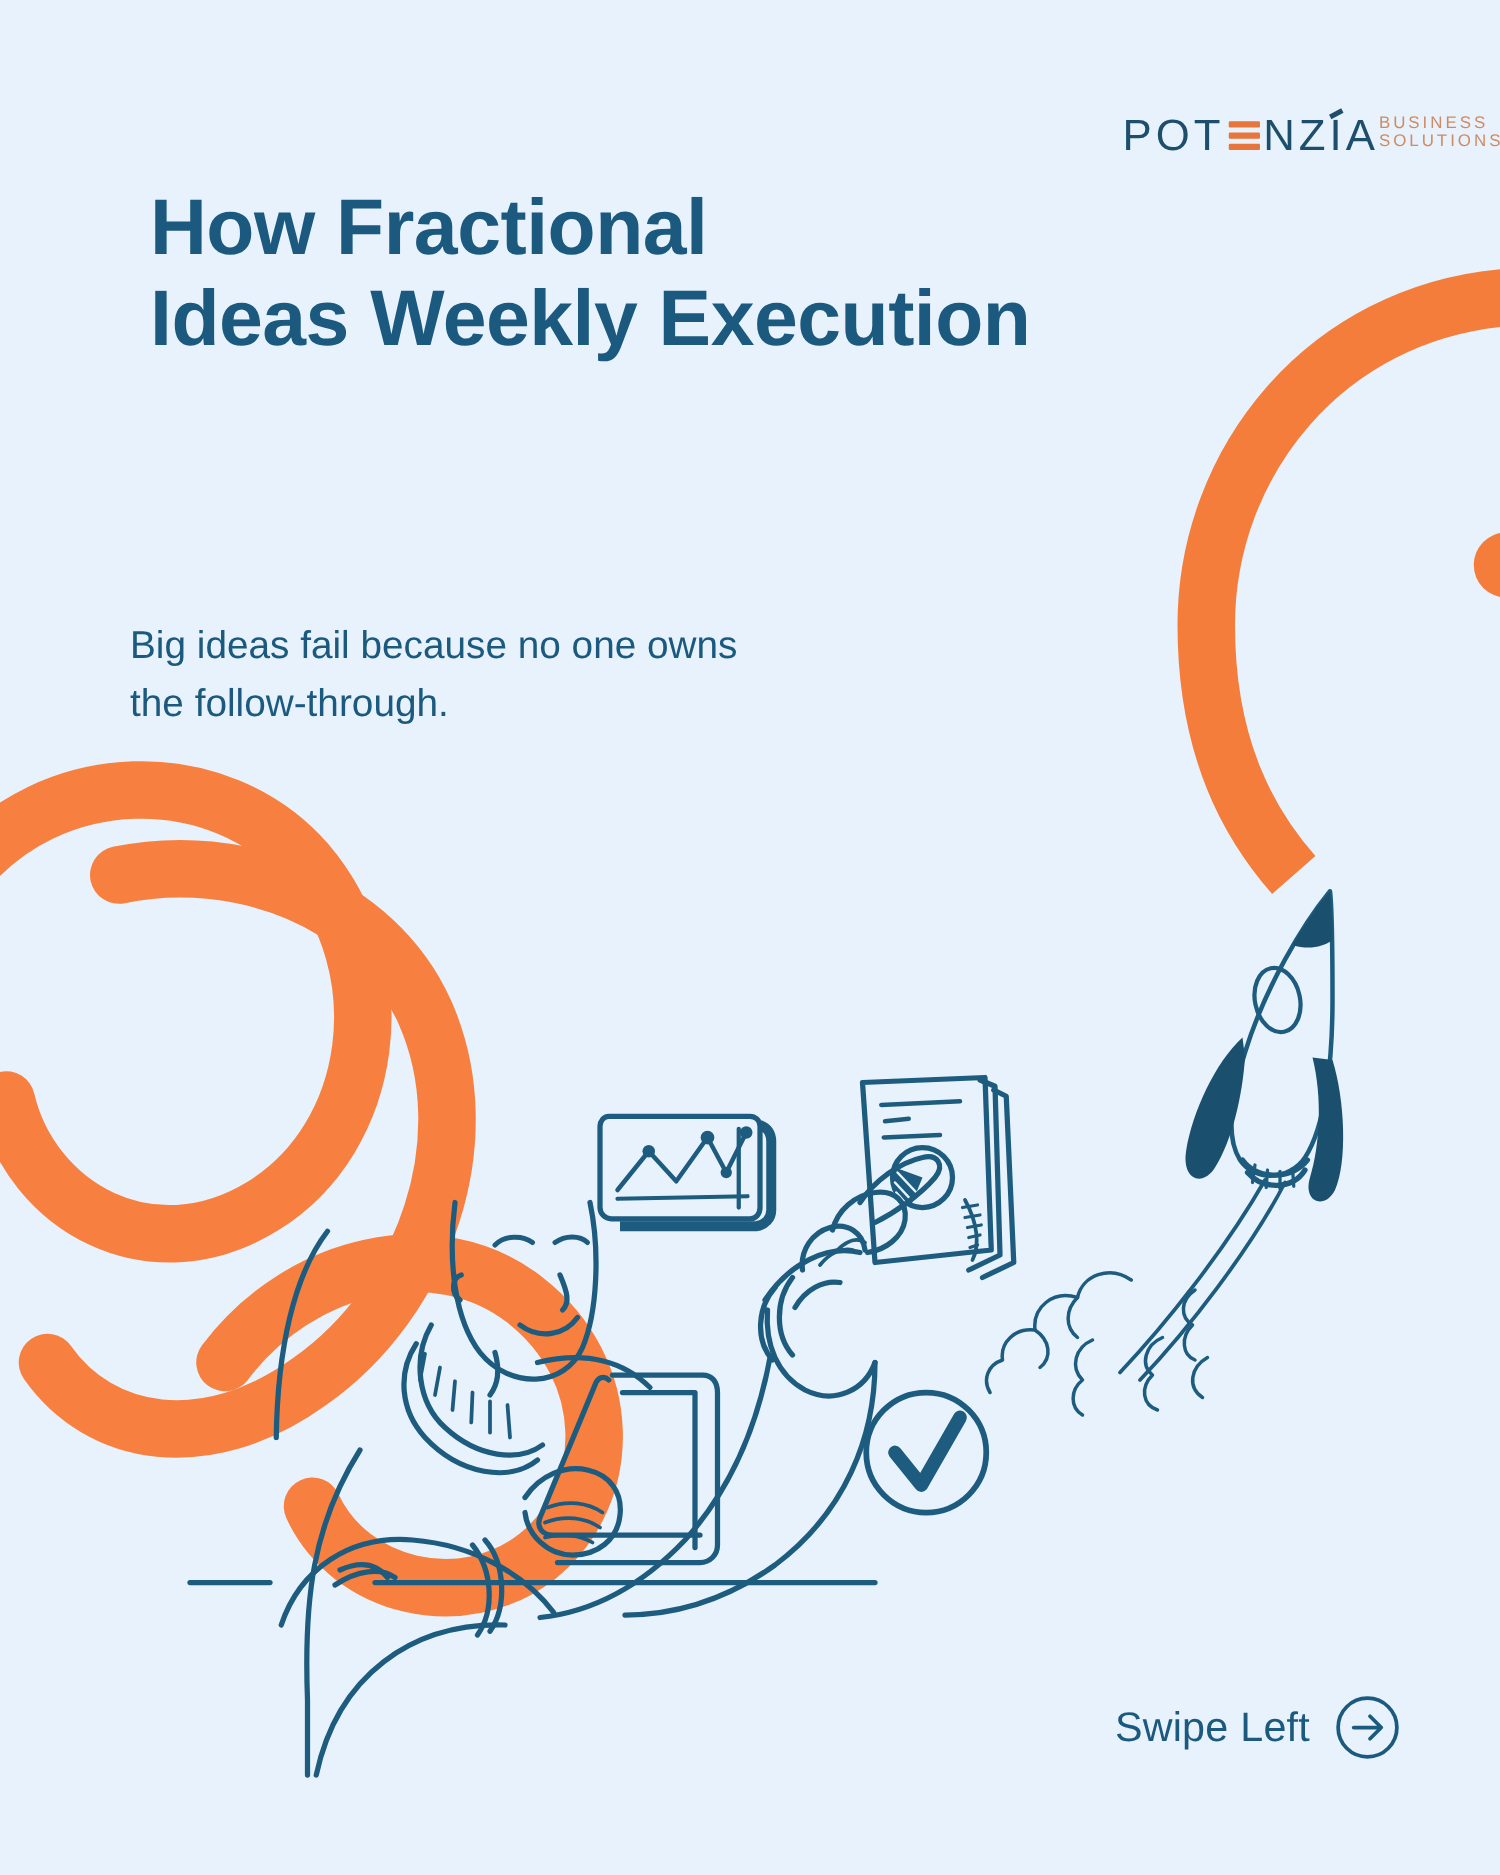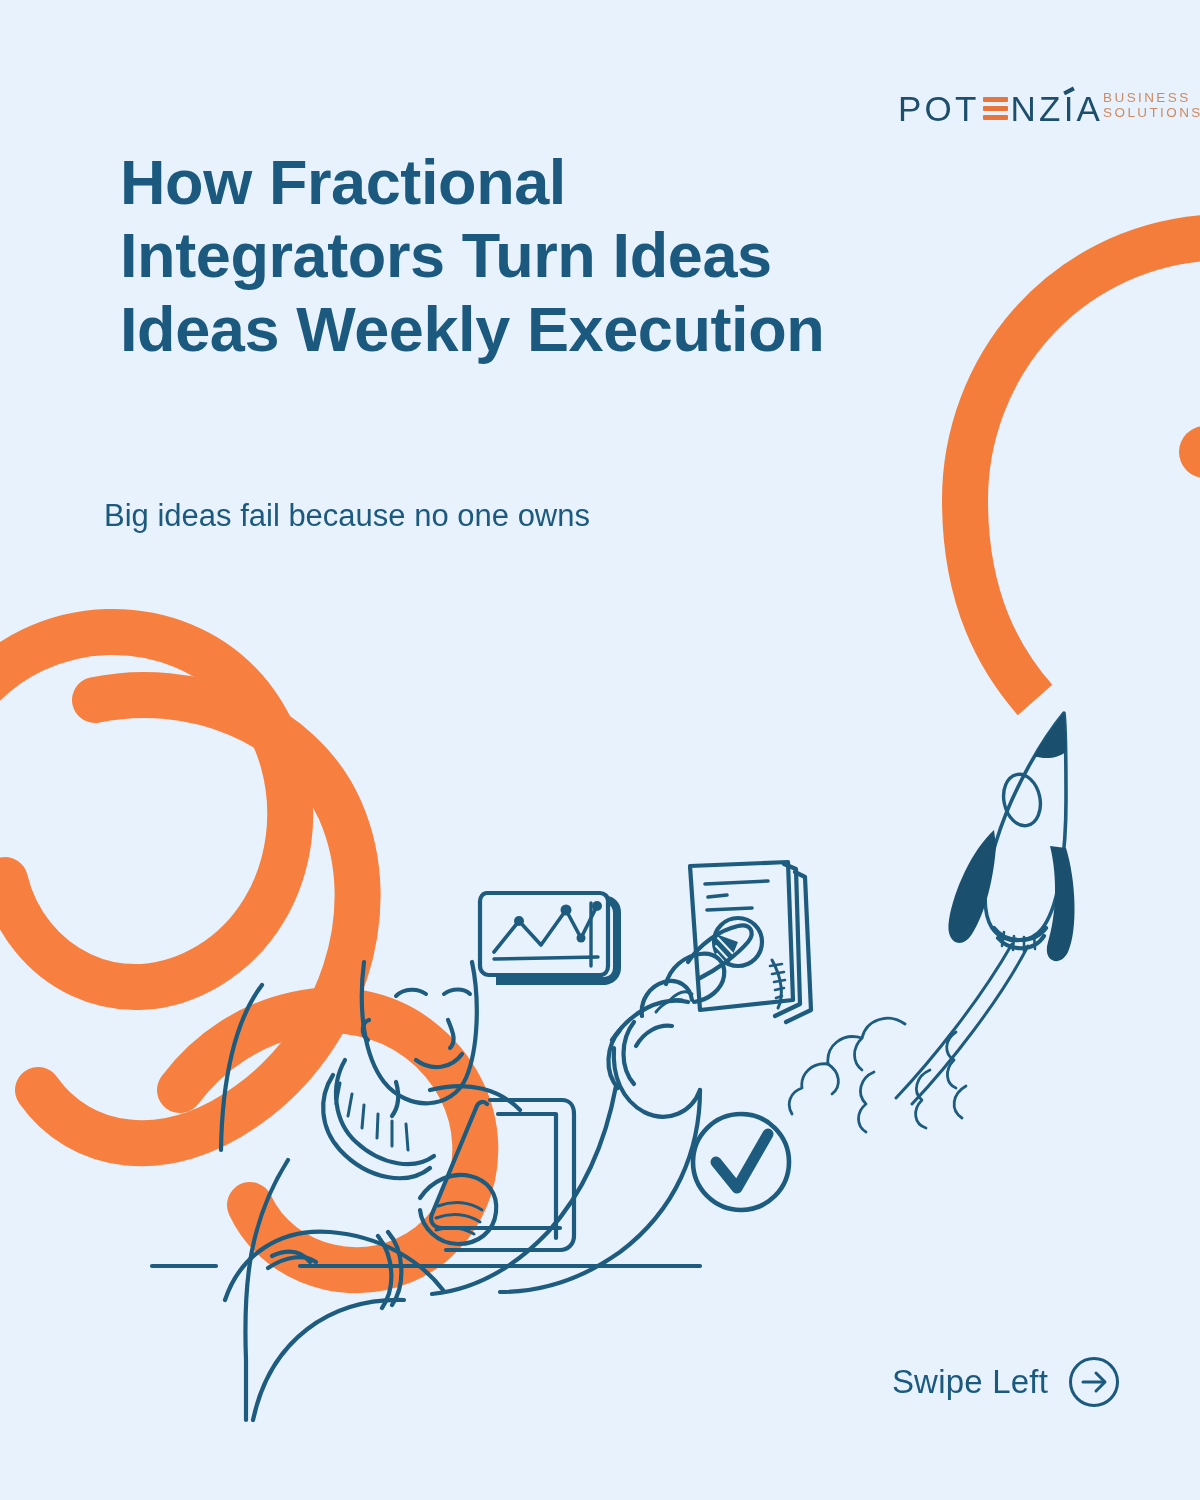--- a/index.html
+++ b/index.html
@@ -166,26 +166,26 @@
         </span>
       <span>NZ</span>
       <span class="i-accent">I</span>
       <span>A</span>
     </div>
     <div class="logo-tag">BUSINESS SOLUTIONS</div>
   </div>
 
   <h1 class="headline">
     <span class="l">How Fractional</span>
-    <span class="l">Integrators Turn Ideas</span>
     <span class="l">Ideas Weekly Execution</span>
   </h1>
 
   <p class="subtitle">
     <span class="l">Big ideas fail because no one owns</span>
+    <span class="l">the follow-through.</span>
   </p>
 
   <svg class="bg-art" viewBox="0 0 1200 1500">
     <g fill="none" stroke="#1d5c7e" stroke-width="4.2" stroke-linecap="round" stroke-linejoin="round">
 
       <g>
         <path d="M152,1266 L216,1266"></path>
         <path d="M300,1266 L700,1266"></path>
       </g>
 

